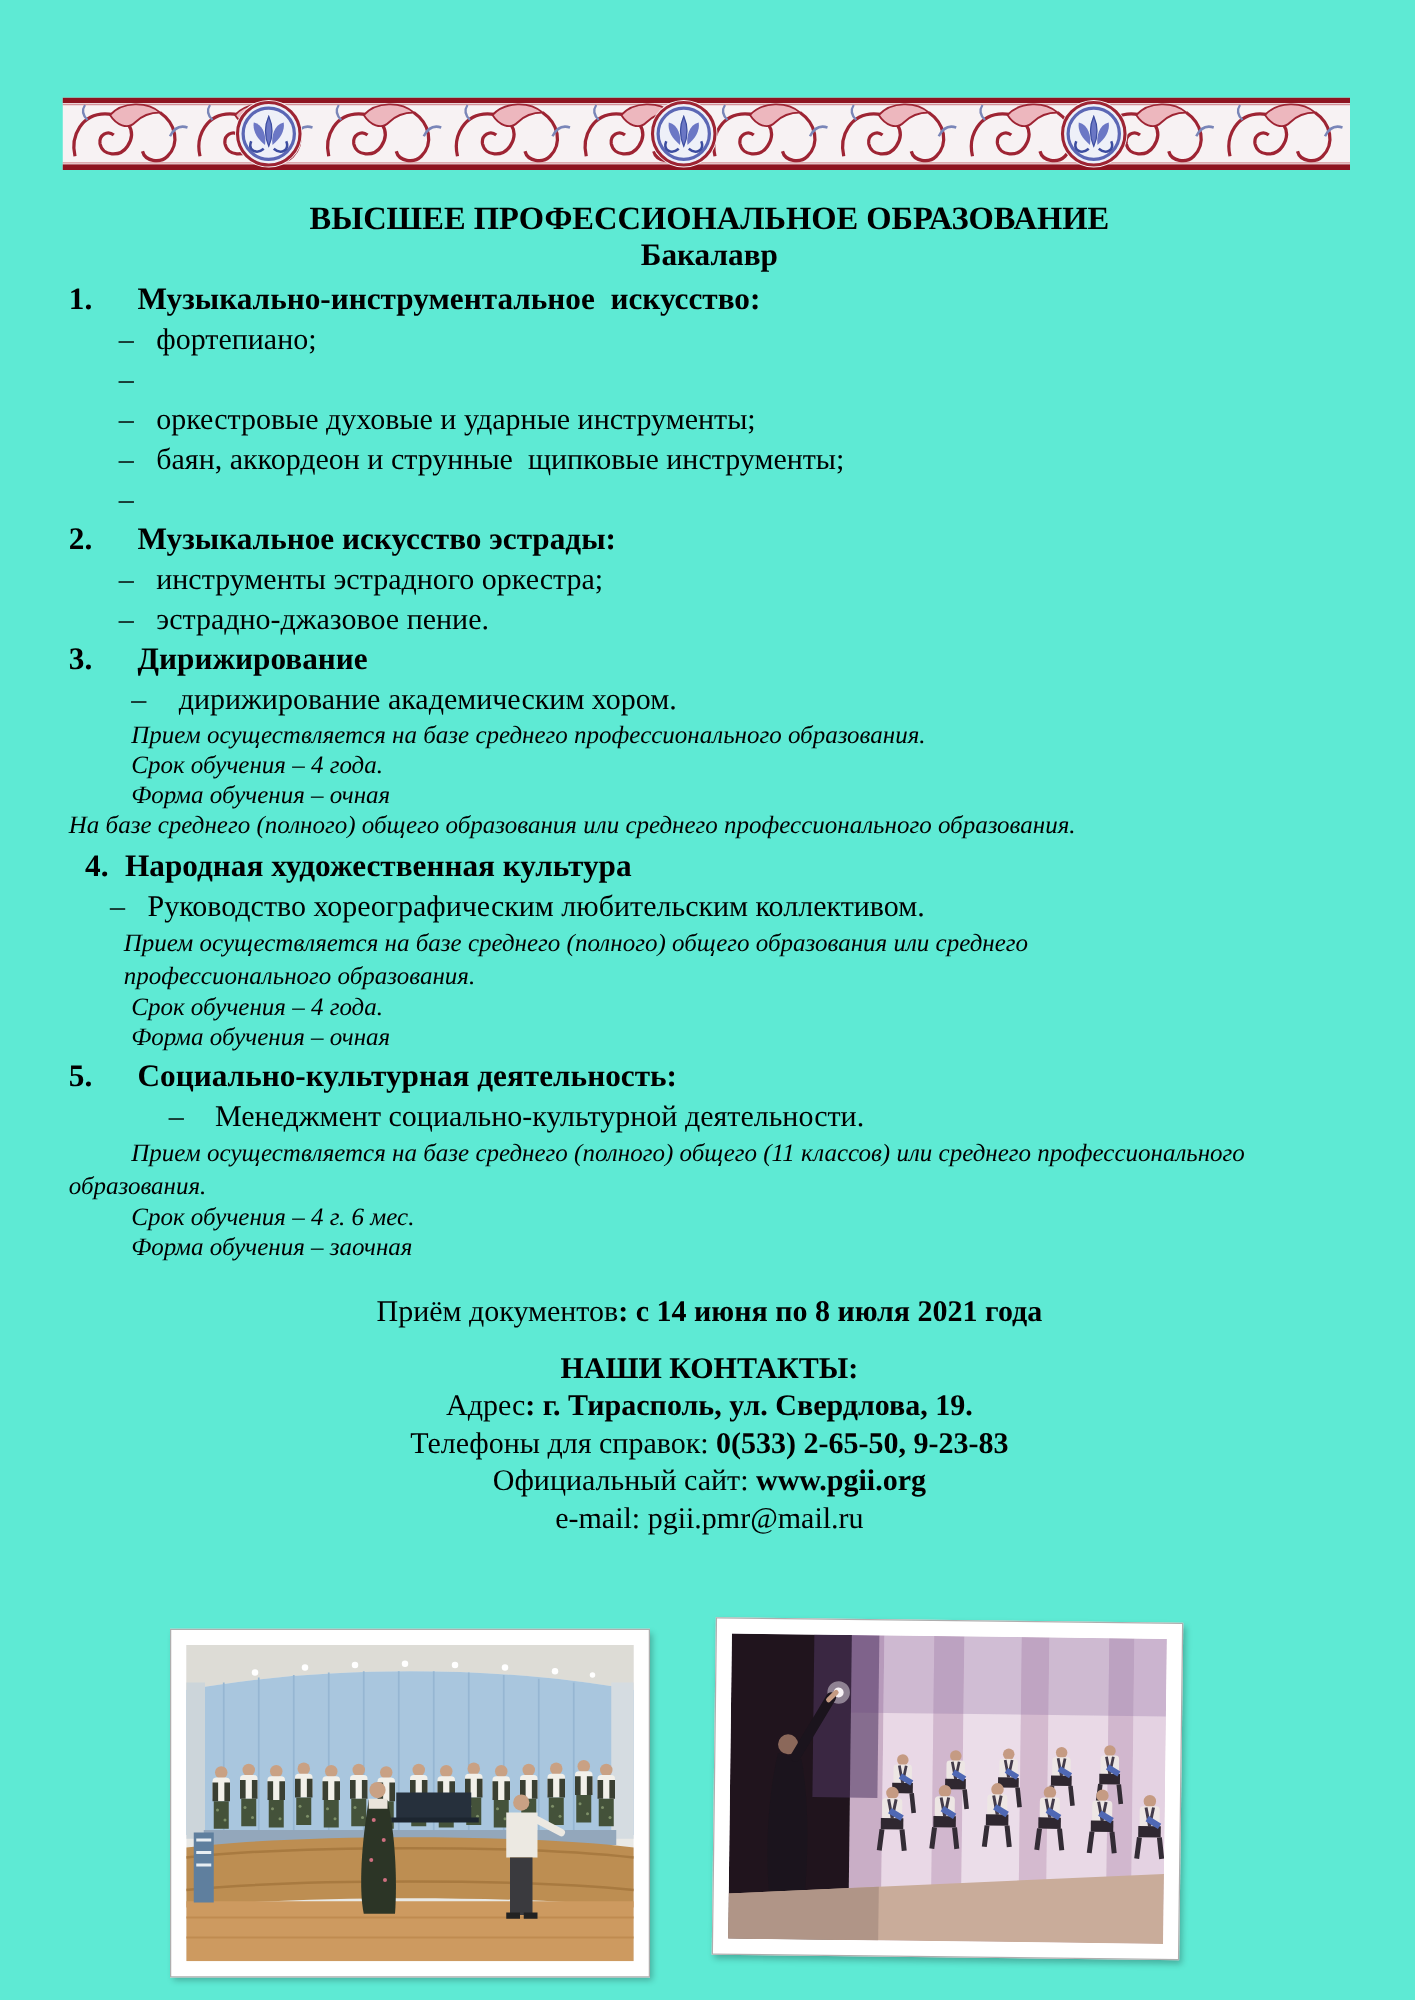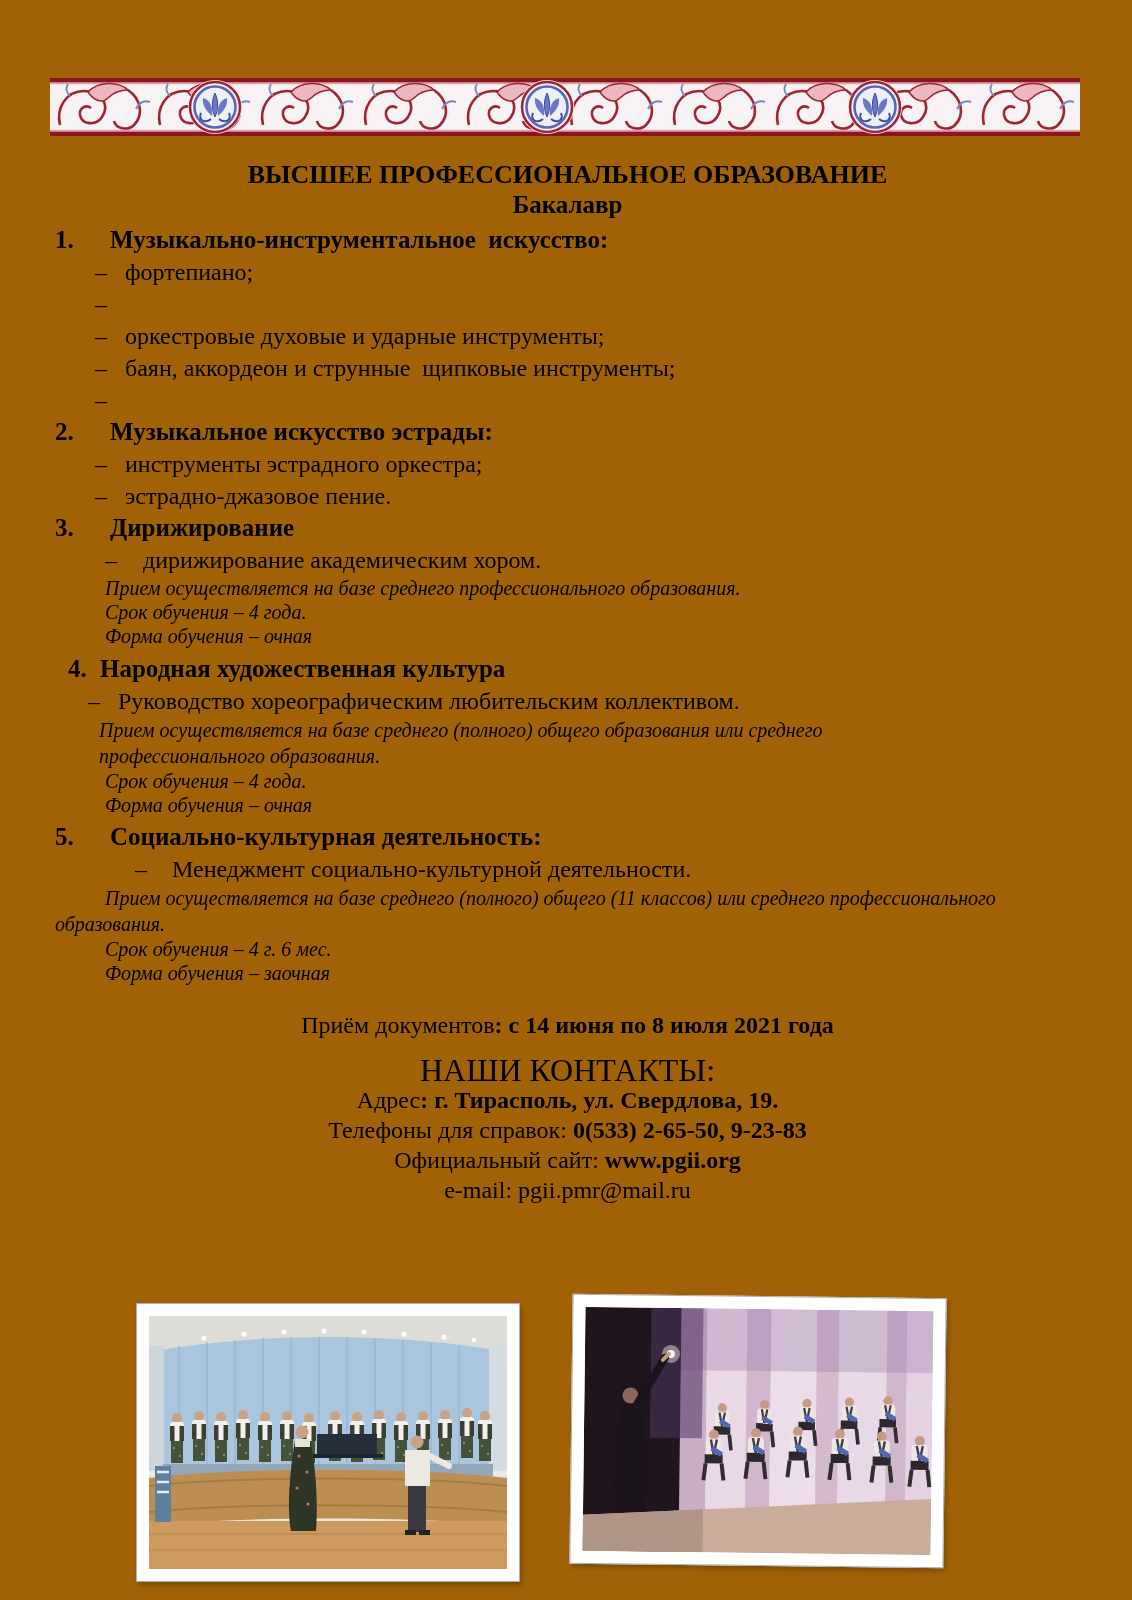--- a/index.html
+++ b/index.html
@@ -1,17 +1,17 @@
 <!DOCTYPE html>
 <html><head>
 <meta charset="utf-8">
 <style>
   html,body{margin:0;padding:0;background:#ffffff;}
   body{font-family:"Liberation Serif","DejaVu Serif",serif;color:#000;}
-  .page{position:relative;width:1132px;height:1600px;background:#a16207;overflow:hidden;}
+  .page{position:relative;width:1132px;height:1600px;background:#5eead4;overflow:hidden;}
 
   .ornament{position:absolute;left:50px;top:78px;width:1030px;height:58px;}
   .ornament svg{display:block;width:100%;height:100%;}
 
   .content{position:absolute;left:55px;top:160px;width:1025px;}
 
   .doc-title{text-align:center;font-weight:bold;font-size:26px;line-height:30px;white-space:pre-wrap;}
   .doc-subtitle{text-align:center;font-weight:bold;font-size:25px;line-height:30px;}
 
   .sec-head{display:flex;font-weight:bold;font-size:25px;line-height:32px;}
@@ -28,21 +28,21 @@
 
   .st,.bt{white-space:pre-wrap;}
 
   .note{font-style:italic;font-size:20px;line-height:24px;padding-left:50px;}
   .note-full{font-style:italic;font-size:20px;line-height:25px;}
   .para{font-style:italic;font-size:20px;line-height:26px;max-width:880px;margin-left:44px;}
   .para5{font-style:italic;font-size:20px;line-height:26px;text-indent:50px;max-width:995px;}
 
   .dates{margin-top:24px;text-align:center;font-size:24px;line-height:32px;}
   .contacts{margin-top:14px;text-align:center;font-size:24px;line-height:30px;}
-  .contacts .chead{font-size:32px;font-weight:normal;}
+  .contacts .chead{font-size:24px;font-weight:bold;}
   .bold{font-weight:bold;}
 
   .photo{position:absolute;background:#fff;padding:12px;border:1px solid #aeaeae;
          box-shadow:2px 3px 5px rgba(0,0,0,0.25);}
   .photo svg{display:block;}
   .photo-left{left:136px;top:1303px;}
   .photo-right{left:571px;top:1296px;transform:rotate(0.7deg);}
 </style>
 </head>
 <body>
@@ -136,20 +136,21 @@
       <span class="num">3.</span>
       <span class="st">Дирижирование</span>
     </div>
     <div class="bullet b3">
         <span class="dash">–</span>
         <span class="bt">дирижирование академическим хором.</span>
       </div>
     <div class="note">Прием осуществляется на базе среднего профессионального образования.</div>
     <div class="note">Срок обучения – 4 года.</div>
     <div class="note">Форма обучения – очная</div>
+    <div class="note-full">На базе среднего (полного) общего образования или среднего профессионального образования.</div>
 
     <div class="sec-head sec4 mt5">
       <span class="num">4.</span>
       <span class="st">Народная художественная культура</span>
     </div>
     <div class="bullet b4">
         <span class="dash">–</span>
         <span class="bt">Руководство хореографическим любительским коллективом.</span>
       </div>
     <div class="para">Прием осуществляется на базе среднего (полного) общего образования или среднего профессионального образования.</div>

